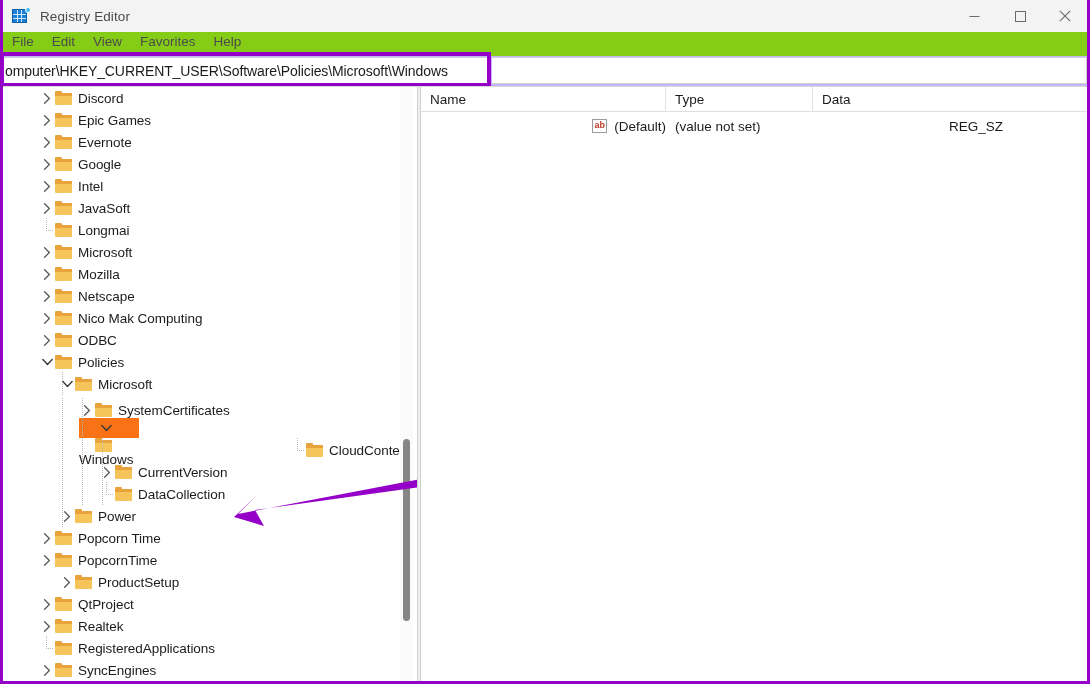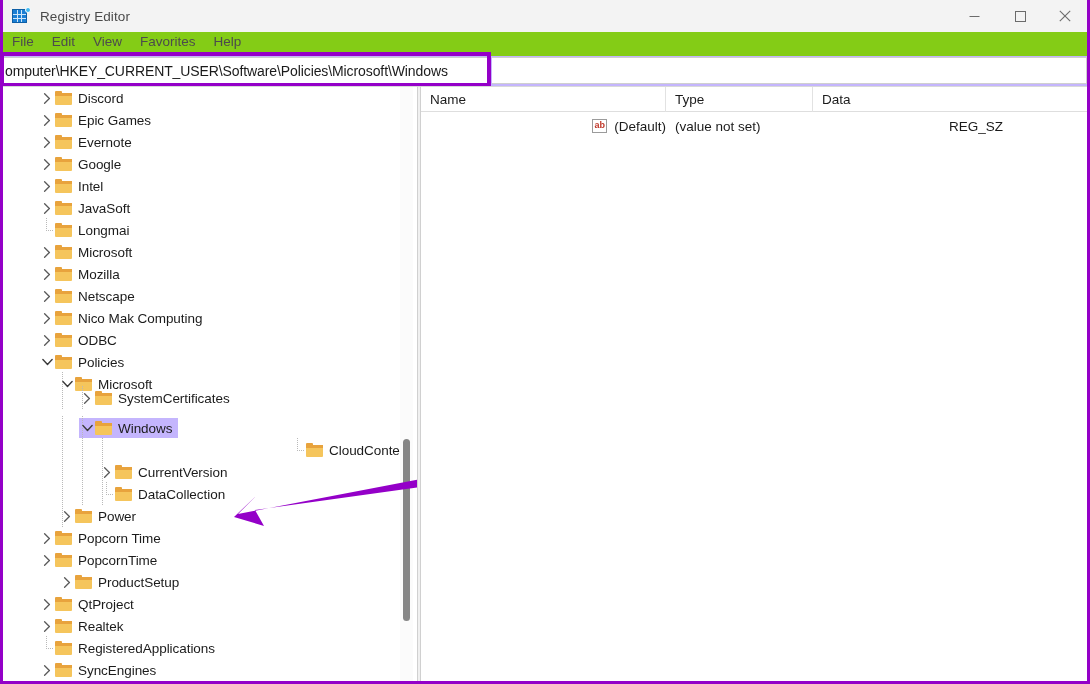--- a/index.html
+++ b/index.html
@@ -130,21 +130,21 @@
   
   .tree { position: absolute; left: 0; top: 0; right: 0; }
   .tree-row {
     position: relative; height: 22px;
     display: flex; align-items: center;
     white-space: nowrap;
   }
   .tree-row .hit {
     display: flex; align-items: center; height: 20px; padding-right: 6px;
   }
-  .tree-row.selected .hit { background: #c4b5fd; }
+  .tree-row.selected .hit { background: #f97316; flex-direction: column; }
   .chev {
     width: 16px; height: 20px; flex: none;
     display: flex; align-items: center; justify-content: center;
     color: #5a5a5a;
   }
   .chev svg { display: block; }
   .guide {
     width: 16px; height: 20px; flex: none; position: relative;
   }
   .guide.elbow::before {
@@ -480,21 +480,21 @@
                   <path d="M0.9 1.6 L5.5 6.4 L10.1 1.6" fill="none" stroke="#3a3a3a" stroke-width="1.4" stroke-linecap="round" stroke-linejoin="round"></path>
                 </svg>
               </span>
               <span class="folder">
                 <span class="tab"></span>
                 <span class="body"></span>
               </span>
               <span class="node-label">Microsoft</span>
             </div>
           </div>
-          <div class="tree-row" style="top: 300px; position: absolute; left: 0px; right: 0px;">
+          <div class="tree-row" style="top: 312px; position: absolute; left: 0px; right: 0px;">
             <div style="width:76px;height:20px;flex:none;position:relative;">
               <span style="position:absolute;left:59px;top:-2px;bottom:-2px;width:1px;background-image:linear-gradient(to bottom,#b9b9b9 50%,transparent 50%);background-size:1px 2px;"></span>
               <span style="position:absolute;left:79px;top:-2px;bottom:-2px;width:1px;background-image:linear-gradient(to bottom,#b9b9b9 50%,transparent 50%);background-size:1px 2px;"></span>
             </div>
             <div class="hit">
               <span class="chev">
                 <svg width="8" height="11" viewBox="0 0 8 11">
                   <path d="M1.6 0.8 L6.4 5.5 L1.6 10.2" fill="none" stroke="#5a5a5a" stroke-width="1.3" stroke-linecap="round" stroke-linejoin="round"></path>
                 </svg>
               </span>

